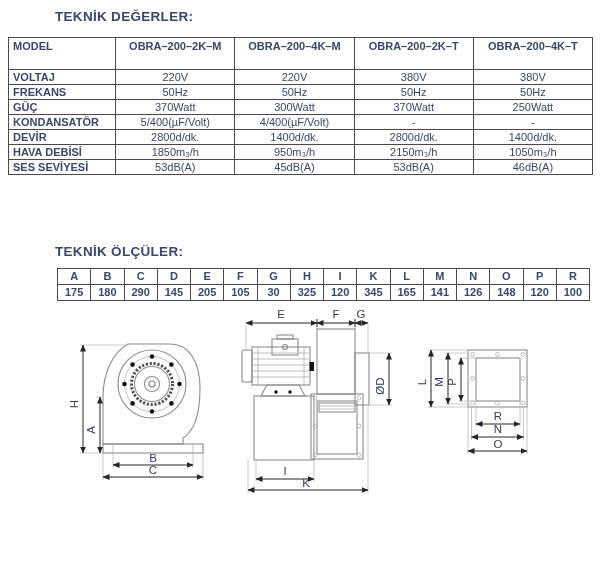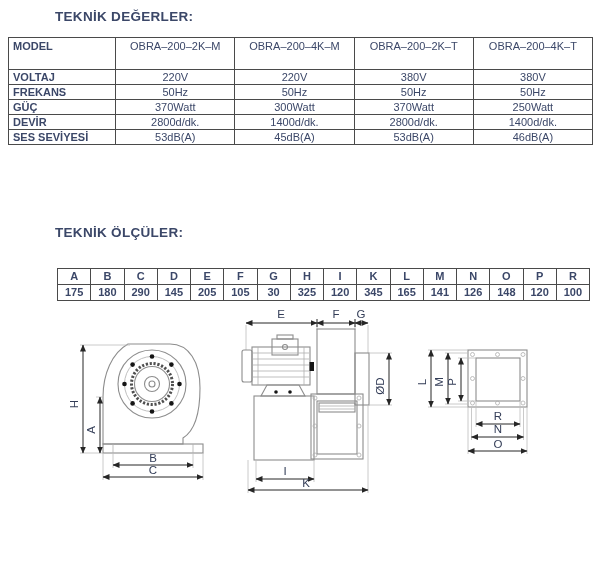--- a/index.html
+++ b/index.html
@@ -1,28 +1,28 @@
 <!DOCTYPE html>
 <html><head>
 <meta charset="utf-8">
 <style>
   html,body{margin:0;padding:0;background:#fff;}
   .page{position:relative;width:600px;height:528px;background:#ffffff;
         font-family:"Liberation Sans", sans-serif;color:#3b4768;overflow:hidden;}
   .sec-title{position:absolute;font-size:13.5px;font-weight:bold;color:#3b4768;letter-spacing:.3px;}
   #title1{left:55px;top:9px;}
-  #title2{left:55px;top:225px;}
+  #title2{left:55px;top:244px;}
 
   table{border-collapse:collapse;table-layout:fixed;background:#fff;}
   #spec-table{position:absolute;left:8px;top:37px;width:585px;}
   #spec-table th,#spec-table td{border:1px solid #4a4a4a;font-size:11px;color:#3b4768;
      text-align:center;vertical-align:middle;padding:0 2px;height:14px;line-height:12px;overflow:hidden;white-space:nowrap;}
   #spec-table col.c-lbl{width:107px;}
   #spec-table col.c-val{width:119px;}
-  #spec-table thead th{height:29px;vertical-align:top;padding-top:2px;font-weight:normal;}
+  #spec-table thead th{height:29px;vertical-align:top;padding-top:2px;font-weight:bold;}
   #spec-table thead th.lbl{font-weight:bold;margin-left:36px;}
   #spec-table th.lbl{text-align:left;padding-left:4px;font-weight:bold;}
 
   #dims-table{position:absolute;left:57px;top:268px;width:533px;}
   #dims-table th,#dims-table td{border:1px solid #4a4a4a;font-size:11px;color:#3b4768;
      text-align:center;height:15px;line-height:13px;padding:0;overflow:hidden;font-weight:bold;}
   #dims-table th{font-weight:bold;}
 
   #drawings{position:absolute;left:0;top:300px;}
   .part{fill:none;stroke:#8d8d8d;stroke-width:1.1;}
@@ -73,25 +73,39 @@
         <td>50Hz</td>
       </tr>
       <tr>
         <th class="lbl">GÜÇ</th>
         <td>370Watt</td>
         <td>300Watt</td>
         <td>370Watt</td>
         <td>250Watt</td>
       </tr>
       <tr>
+        <th class="lbl">KONDANSATÖR</th>
+        <td>5/400(µF/Volt)</td>
+        <td>4/400(µF/Volt)</td>
+        <td>-</td>
+        <td>-</td>
+      </tr>
+      <tr>
         <th class="lbl">DEVİR</th>
         <td>2800d/dk.</td>
         <td>1400d/dk.</td>
         <td>2800d/dk.</td>
         <td>1400d/dk.</td>
+      </tr>
+      <tr>
+        <th class="lbl">HAVA DEBİSİ</th>
+        <td>1850m₃/h</td>
+        <td>950m₃/h</td>
+        <td>2150m₃/h</td>
+        <td>1050m₃/h</td>
       </tr>
       <tr>
         <th class="lbl">SES SEVİYESİ</th>
         <td>53dB(A)</td>
         <td>45dB(A)</td>
         <td>53dB(A)</td>
         <td>46dB(A)</td>
       </tr>
     </tbody>
   </table>

